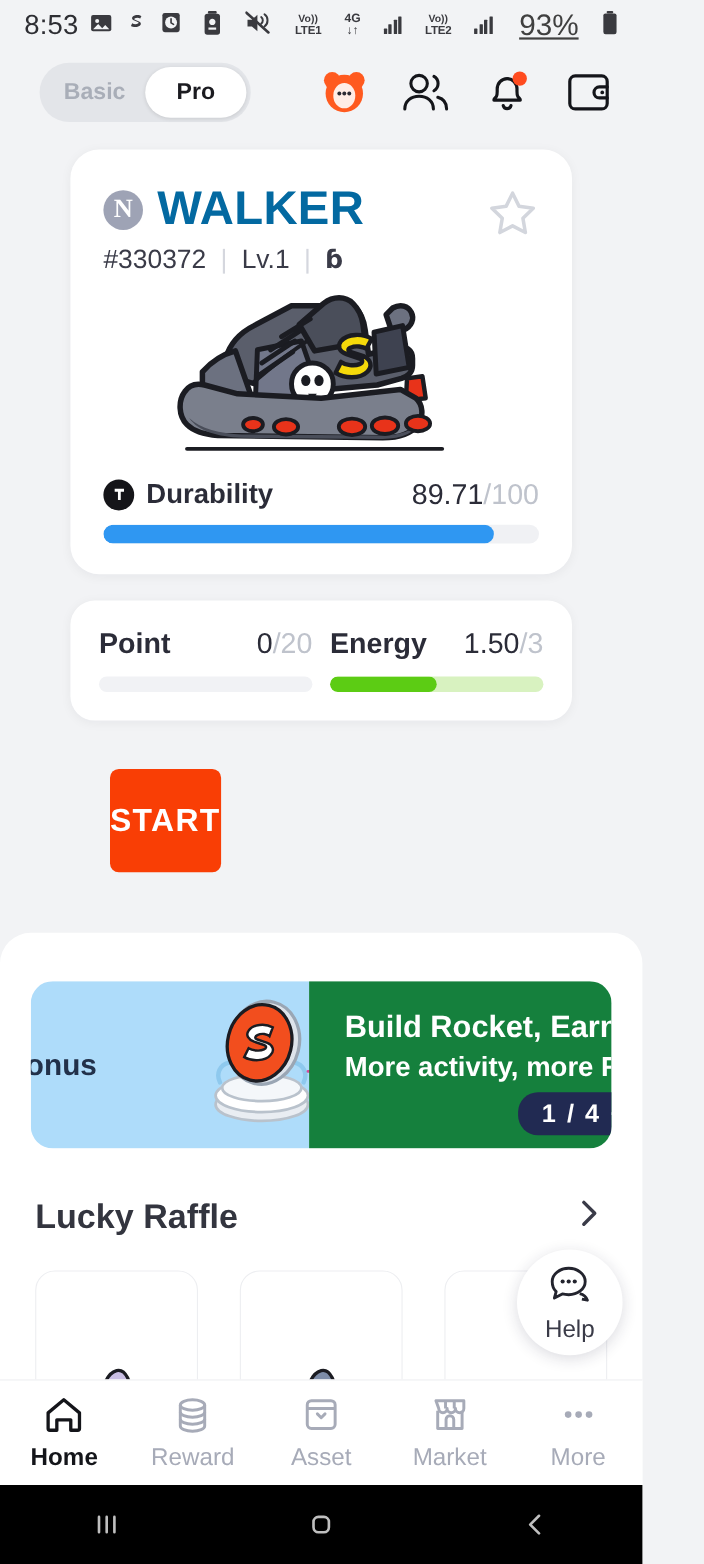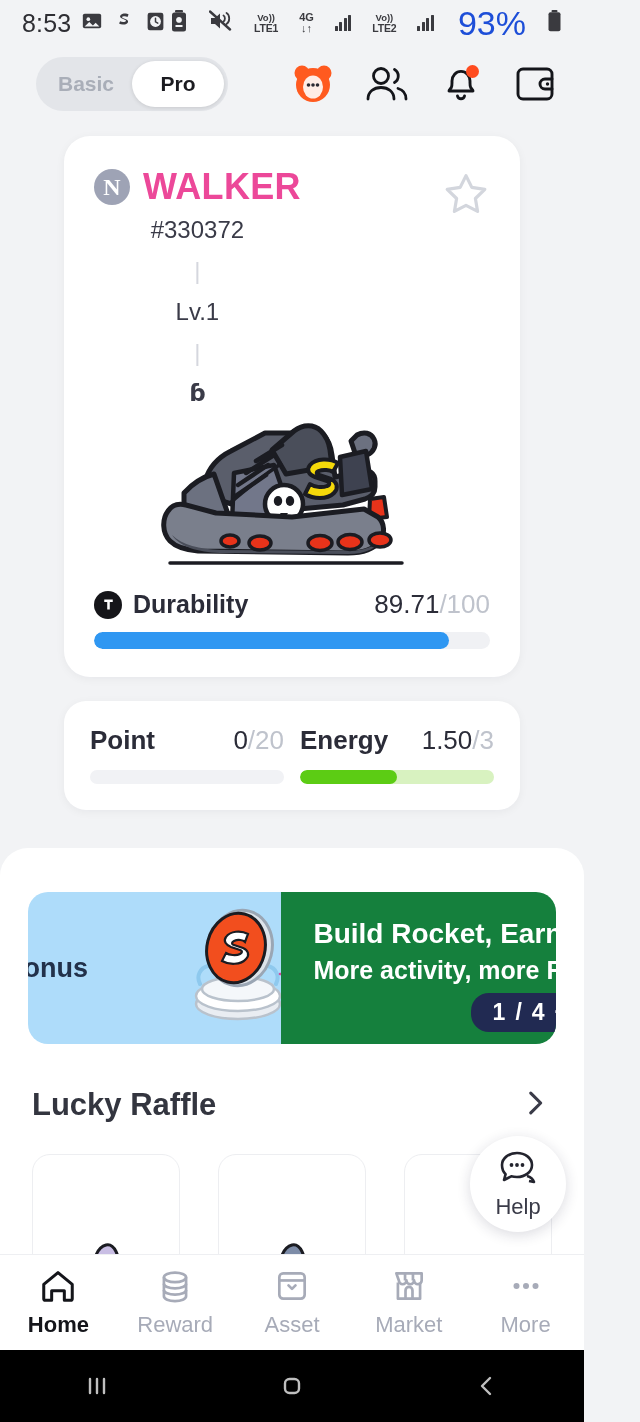--- a/index.html
+++ b/index.html
@@ -13,21 +13,21 @@
 
   
   .statusbar {
     height:46px; display:flex; align-items:center;
     padding:0 22px; background:#F2F3F5;
   }
   .sb-left { display:flex; align-items:center; gap:10px; }
   .sb-time { font-size:25px; font-weight:500; color:#2e2e33; letter-spacing:.2px; }
   .sb-right { margin-left:auto; display:flex; align-items:center; gap:21px; }
   .sb-ico { display:block; }
-  .sb-batt-txt { font-size:34px; font-weight:500; color:#1d4ed8; margin-left:3px; }
+  .sb-batt-txt { font-size:27px; font-weight:500; color:#404040; margin-left:3px;text-decoration:underline; }
   .vol-grp { display:flex; flex-direction:column; align-items:center; line-height:1; }
   .vol-top { font-size:9.5px; font-weight:700; color:#3a3a3f; }
   .vol-bot { font-size:10.5px; font-weight:700; color:#3a3a3f; letter-spacing:-.2px; }
   .fourg { display:flex; flex-direction:column; align-items:center; line-height:1; }
   .fourg-t { font-size:11px; font-weight:700; color:#3a3a3f; }
   .fourg-b { font-size:11px; font-weight:700; color:#3a3a3f; }
   .bars { display:flex; align-items:flex-end; gap:1.5px; height:16px; }
   .bars i { width:3px; background:#3a3a3f; display:block; border-radius:.5px; }
   .bars i:nth-child(1){height:5px}.bars i:nth-child(2){height:9px}
   .bars i:nth-child(3){height:13px}.bars i:nth-child(4){height:16px}
@@ -60,23 +60,23 @@
     padding:30px 30px 28px 30px;
     box-shadow:0 2px 10px rgba(20,20,40,.05);
   }
   .card-titlerow { display:flex; align-items:flex-start; }
   .title-line { display:flex; align-items:center; gap:13px; }
   .rarity-badge {
     width:36px; height:36px; border-radius:50%; background:#9EA3B5;
     display:flex; align-items:center; justify-content:center;
     color:#fff; font-size:24px; font-weight:800; font-family:"Liberation Serif", serif;
   }
-  .shoe-name { font-size:36px; font-weight:700; color:#ec4899; letter-spacing:.3px; }
+  .shoe-name { font-size:43px; font-weight:700; color:#0369a1; letter-spacing:.3px; }
   .star-btn { margin-left:auto; padding-top:4px; }
-  .meta-row { display:flex; align-items:center; gap:13px; margin-top:8px;flex-direction:column; }
+  .meta-row { display:flex; align-items:center; gap:13px; margin-top:8px; }
   .meta-txt { font-size:24px; color:#3a3b48; font-weight:400; }
   .meta-sep { color:#D5D7DE; font-size:24px; }
   .meta-glyph { font-size:23px; font-weight:800; color:#3a3b48; font-family:"DejaVu Sans", sans-serif; }
 
   .shoe-art { height:175px; display:flex; align-items:center; justify-content:center; margin-top:2px; }
 
   .dur-row { display:flex; align-items:center; margin-top:6px; }
   .dur-left { display:flex; align-items:center; gap:11px; }
   .dur-ico {
     width:28px; height:28px; border-radius:50%; background:#151519;

